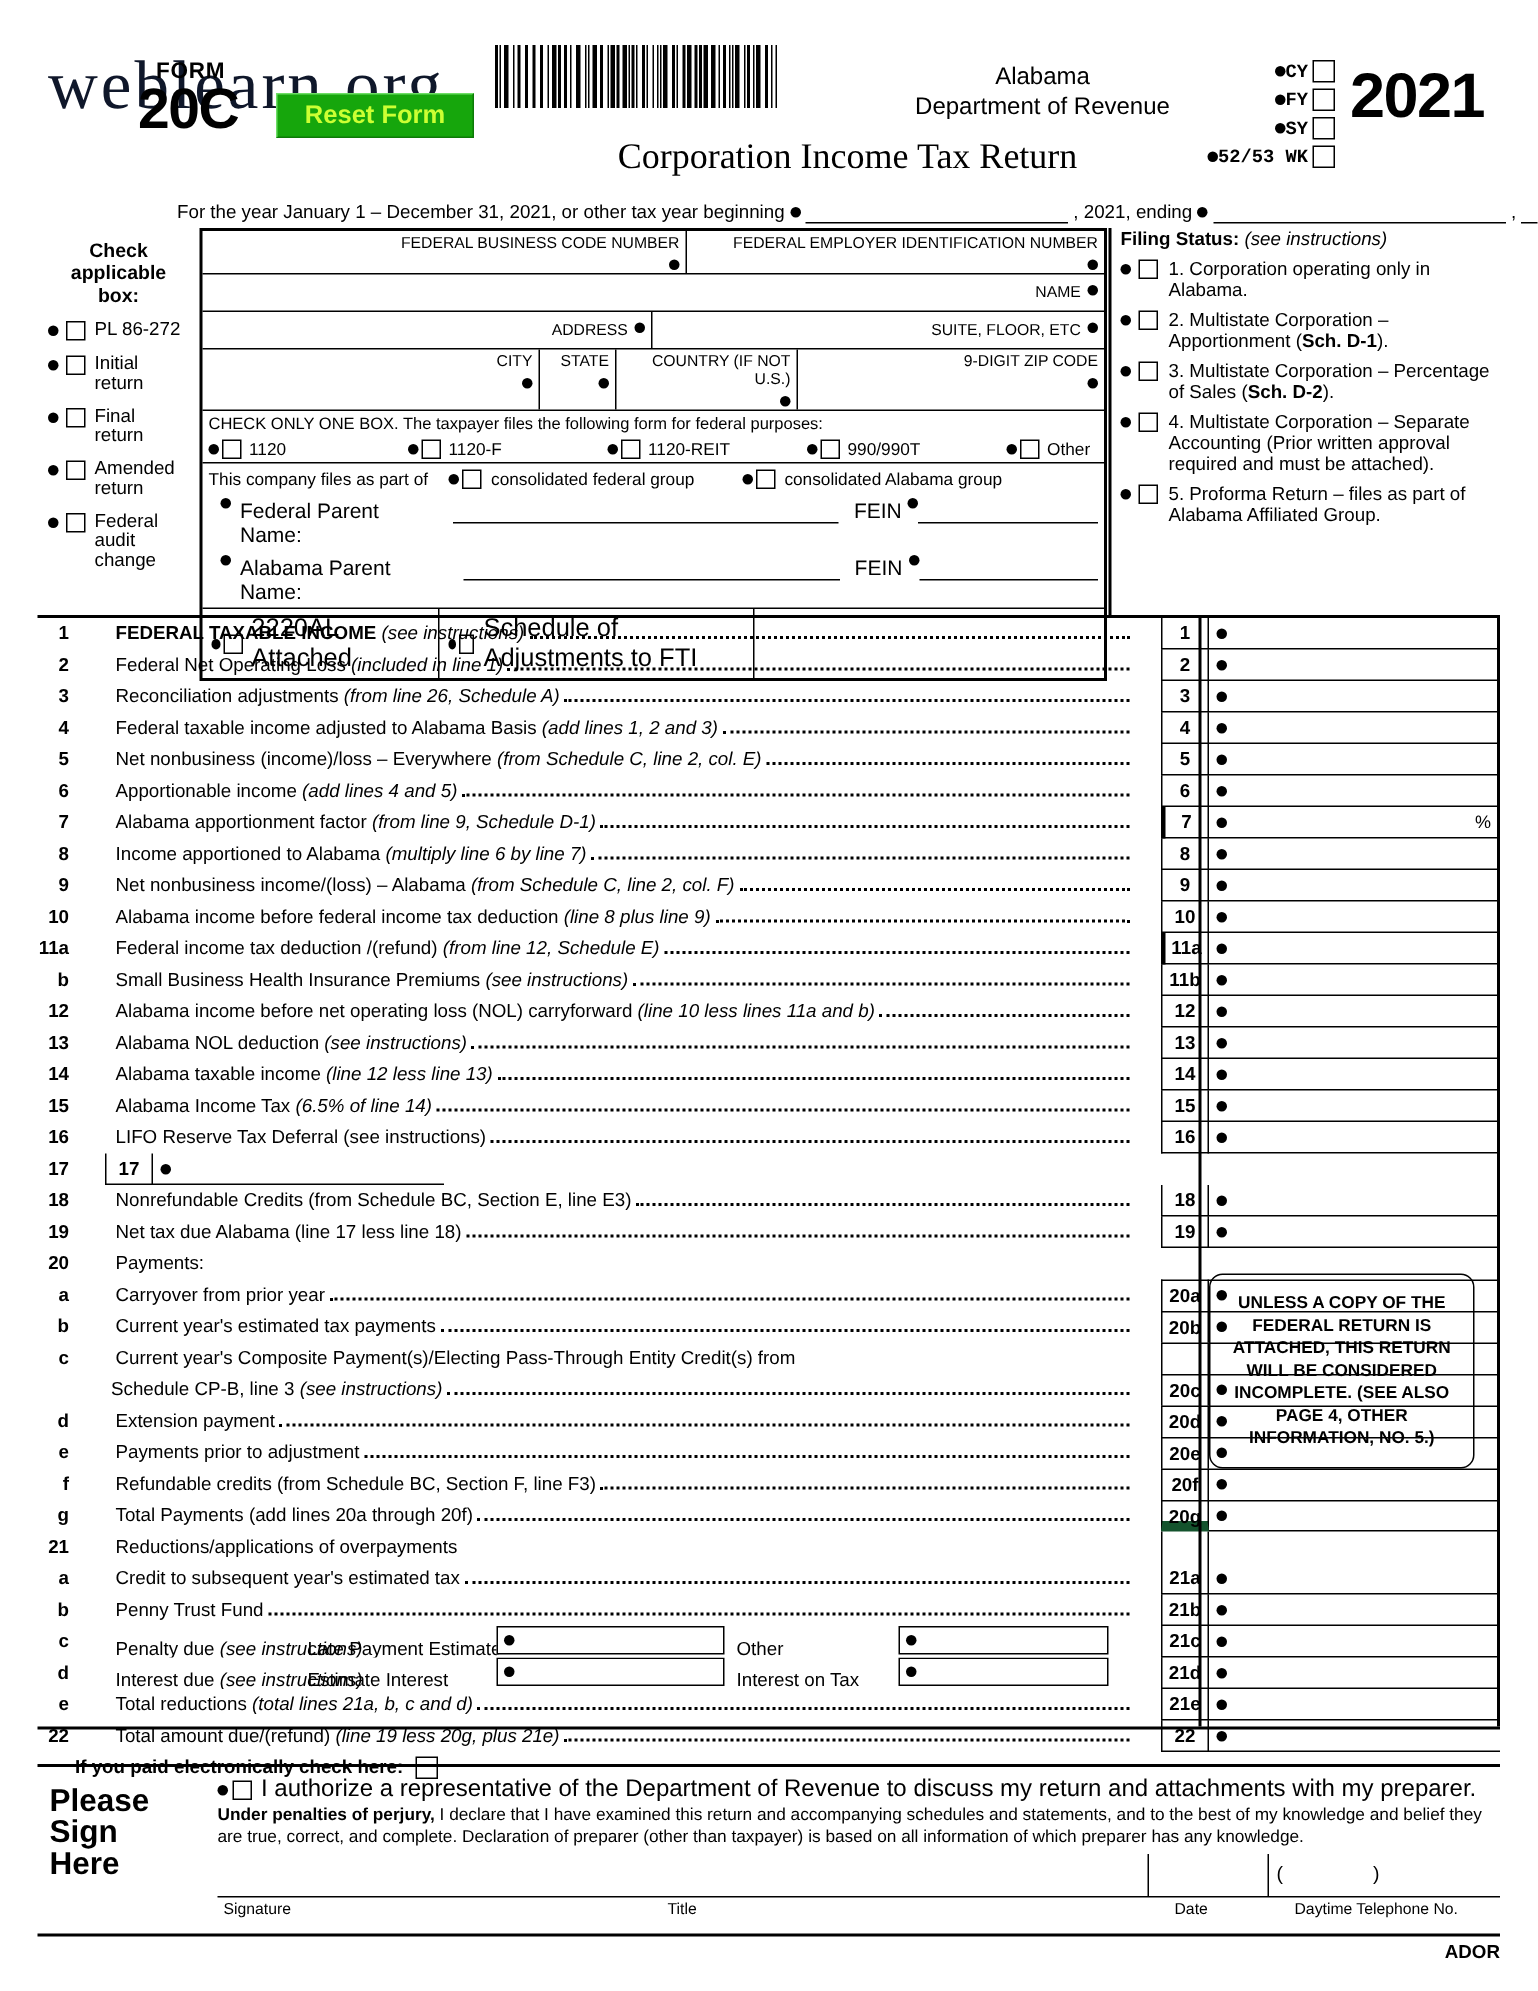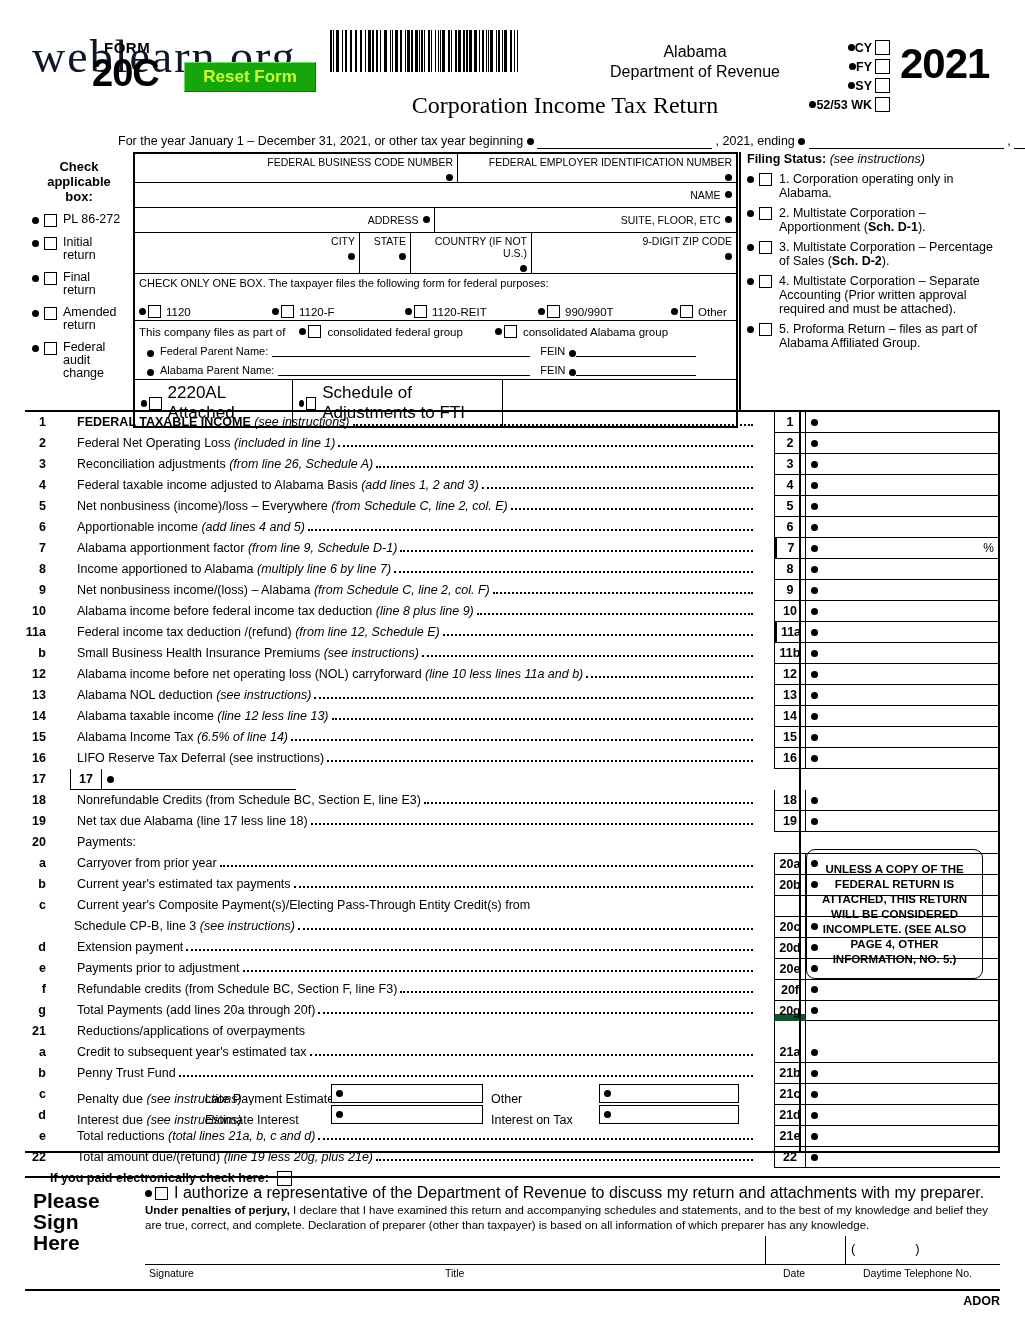--- a/index.html
+++ b/index.html
@@ -34,21 +34,21 @@
   .barcode{ position:absolute; left:330px; top:30px; width:190px; height:42px; }
   .barcode i{ display:block; position:absolute; top:0; bottom:0; background:#000;}
 
   .ador-name{ position:absolute; left:590px; top:42px; width:210px; text-align:center;
               font-size:16px; line-height:20px;}
   .title{ position:absolute; left:335px; top:92px; width:460px; text-align:center;
           font-family:"Liberation Serif", serif; font-size:24px; }
 
   .cyblock{ position:absolute; left:795px; top:38px; width:95px; }
   .cyrow{ display:flex; align-items:center; justify-content:flex-end; height:19px; }
-  .cyrow .lbl{ font-size:12.5px; font-weight:bold; margin-right:3px;}
+  .cyrow .lbl{ font-size:12.5px; font-weight:bold; margin-right:3px;font-family:Liberation Mono, monospace;}
   .yr{ position:absolute; left:900px; top:40px; font-size:42px; font-weight:bold; letter-spacing:-1px;}
 
   .taxyear{ position:absolute; left:118px; top:134px; font-size:12.5px; white-space:nowrap;}
   .ul{ display:inline-block; border-bottom:1px solid #000; }
 
   
   .bul{ display:inline-block; width:7px; height:7px; border-radius:50%; background:#000; vertical-align:middle;}
   .cb{ display:inline-block; width:13px; height:13px; border:1.4px solid #000; background:#fff; vertical-align:middle; cursor:pointer;}
   .cb.lg{ width:15px; height:15px;}
 
@@ -64,30 +64,30 @@
 
   .infobox{ position:absolute; left:108px; top:0; width:605px; border:2px solid #000; }
   .ib-r{ display:flex; border-bottom:1px solid #000;}
   .ib-r:last-child{ border-bottom:none;}
   .ib-c{ border-right:1px solid #000; padding:2px 4px; position:relative;text-align:right;}
   .ib-c:last-child{ border-right:none;}
   .ib-c .cap{ font-size:10.5px; display:block; line-height:12px;}
   .ib-c .dot{ display:block; height:12px; }
 
   .fedform-row{ padding:3px 4px 2px 4px; font-size:11px; border-bottom:1px solid #000;}
-  .fedform-opts{ display:flex; margin-top:16px; }
+  .fedform-opts{ display:flex; margin-top:4px; }
   .fedform-opts .o{ display:flex; align-items:center; font-size:11.5px;}
   .fedform-opts .o .bul{ margin-right:2px;}
   .fedform-opts .o .cb{ margin-right:5px;}
 
   .consol{ padding:4px 4px 3px 4px; border-bottom:1px solid #000; font-size:11.5px;}
   .consol .line1{ display:flex; align-items:center;}
   .consol .line1 .bul{ margin:0 2px 0 14px;}
   .consol .line1 .cb{ margin-right:6px;}
-  .parent{ display:flex; align-items:flex-end; margin-top:6px; font-size:11px; }
+  .parent{ display:flex; align-items:flex-start; margin-top:6px; font-size:14px; }
   .parent .bul{ margin-right:6px; margin-left:8px;}
   .attach{ display:flex; font-size:17px;}
   .attach .a{ display:flex; align-items:center; padding:3px 6px; border-right:1px solid #000;}
   .attach .a .bul{ margin-right:2px;}
   .attach .a .cb{ margin-right:6px;}
   .attach .a.blank{ flex:1; border-right:none;}
 
   .filing{ position:absolute; left:722px; top:0; width:253px;}
   .filing .fh{ font-size:12.5px; font-weight:bold; margin-bottom:6px;}
   .filing .fh i{ font-weight:normal;}

